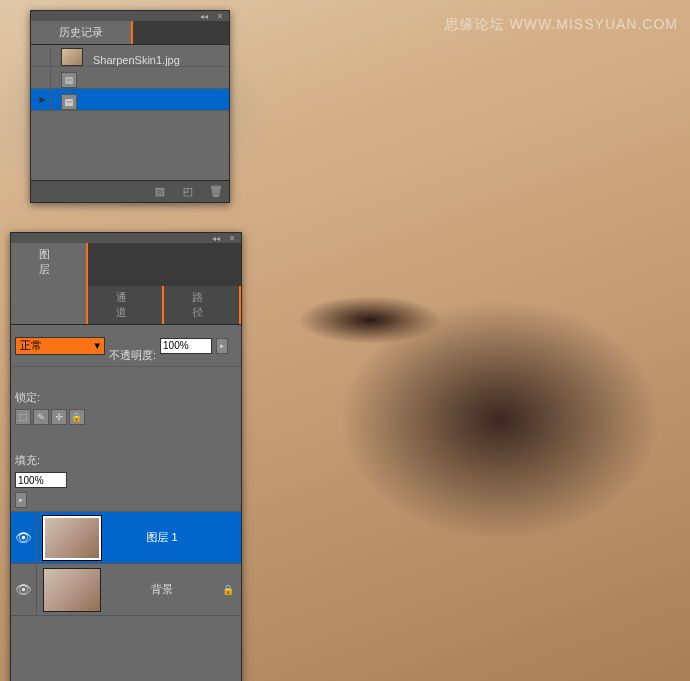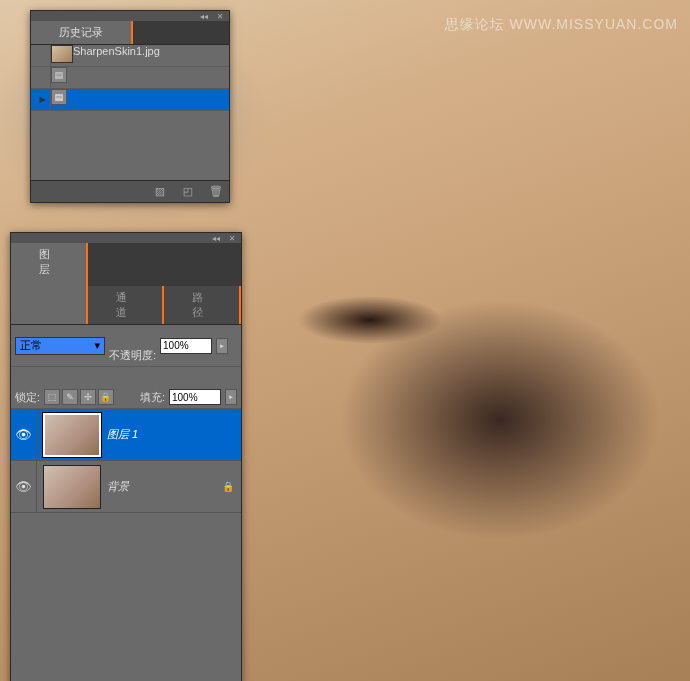--- a/index.html
+++ b/index.html
@@ -80,25 +80,25 @@
       top: 10px;
       left: 30px;
       width: 200px;
     }
     .history-body {
       background: #6a6a6a;
       min-height: 135px;
     }
     .history-item {
       display: flex;
-      align-items: flex-start;
+      align-items: flex-end;
       height: 22px;
       padding: 0 4px;
       border-bottom: 1px solid #5a5a5a;
-      gap: 0;
+      gap: 10px;
     }
     .history-item.selected {
       background: #0066cc;
       color: #fff;
     }
     .history-snapshot {
       width: 22px;
       height: 18px;
       background: linear-gradient(135deg, #d8c0a0, #a08060);
       border: 1px solid #333;
@@ -161,28 +161,29 @@
       padding: 3px 4px;
       display: flex;
       align-items: center;
       gap: 4px;
       border-bottom: 1px solid #5a5a5a;
     }
     .layers-controls-row2 {
       background: #6a6a6a;
       padding: 3px 4px;
       display: flex;
-      align-items: flex-end;
+      align-items: flex-start;
       gap: 4px;
       border-bottom: 1px solid #5a5a5a;
+      flex-direction: column;
     }
     .blend-select {
       flex: 0 0 90px;
       height: 18px;
-      background: #3b82f6;
+      background: #f97316;
       color: #000;
       border: 1px solid #333;
       font-size: 11px;
       padding: 0 4px;
       display: flex;
       align-items: center;
       justify-content: space-between;
     }
     .control-label {
       font-size: 11px;
@@ -256,21 +257,21 @@
       position: relative;
       flex-shrink: 0;
     }
     .layer-thumb.selected-thumb {
       border: 2px solid #fff;
       outline: 1px solid #000;
     }
     .layer-name {
       flex: 1;
       font-size: 11px;
-      font-style: italic;
+      text-align: center;
     }
     .layer-lock-col {
       width: 24px;
       display: flex;
       align-items: center;
       justify-content: center;
       font-size: 10px;
       color: #ccc;
     }
     .play-marker {

